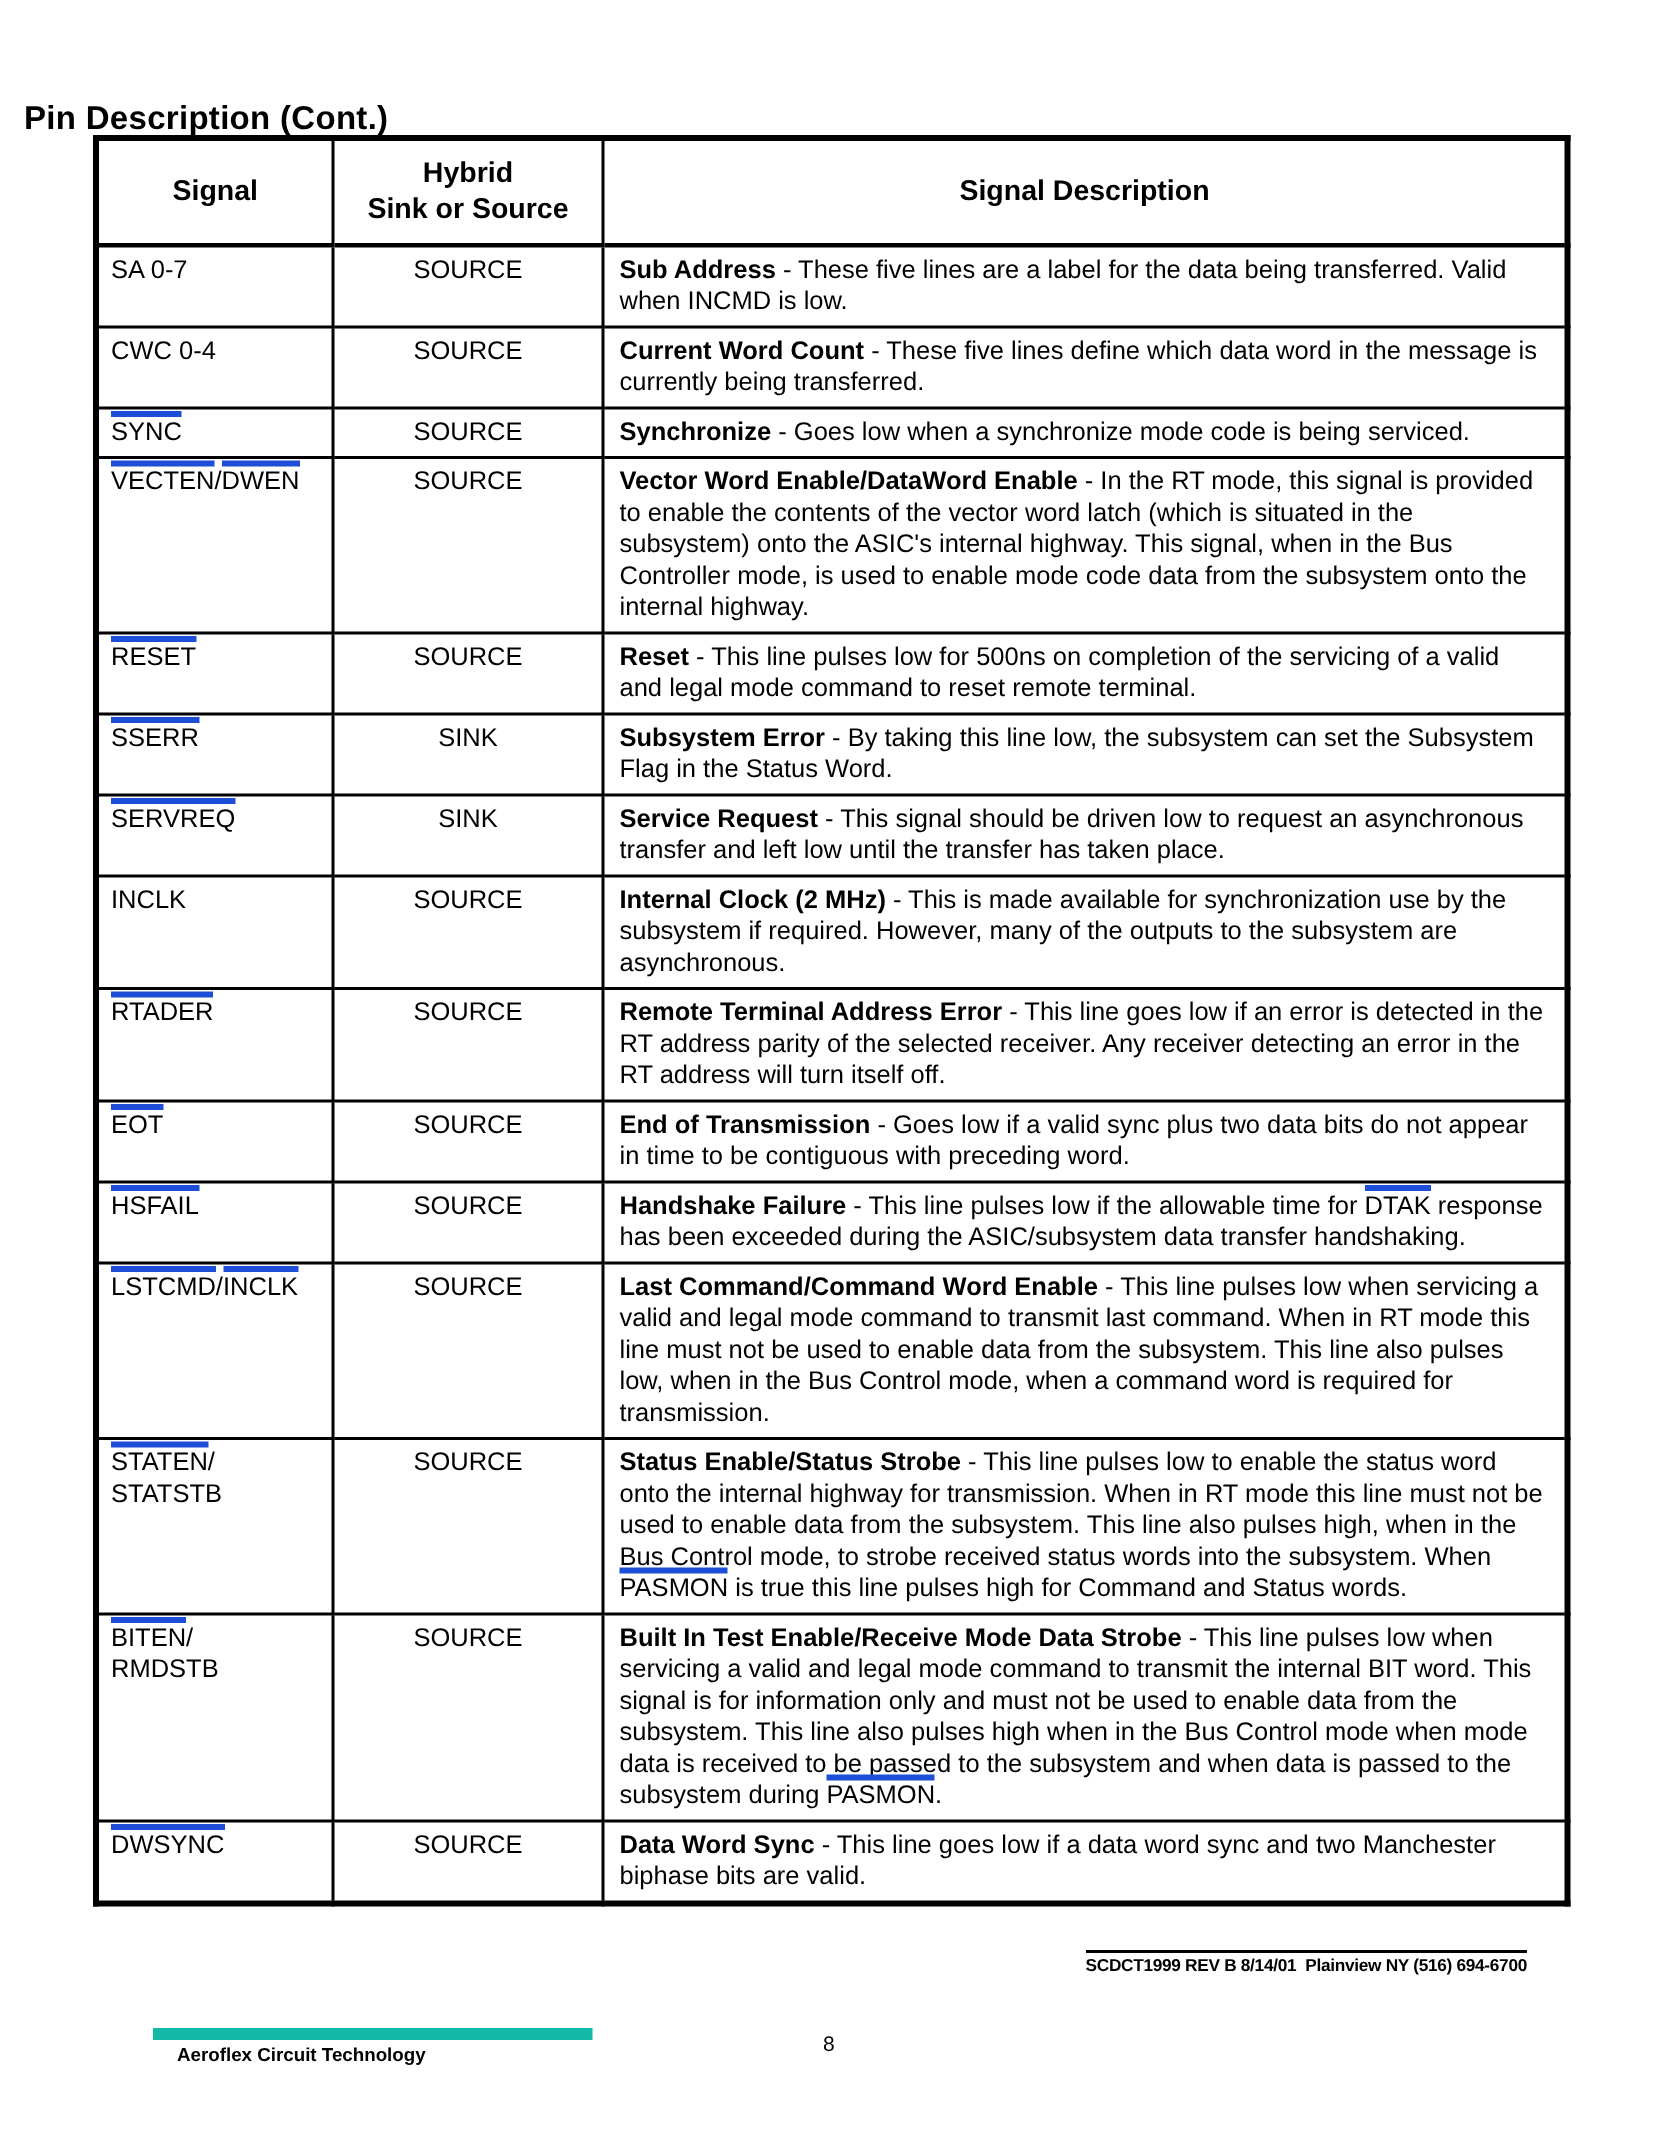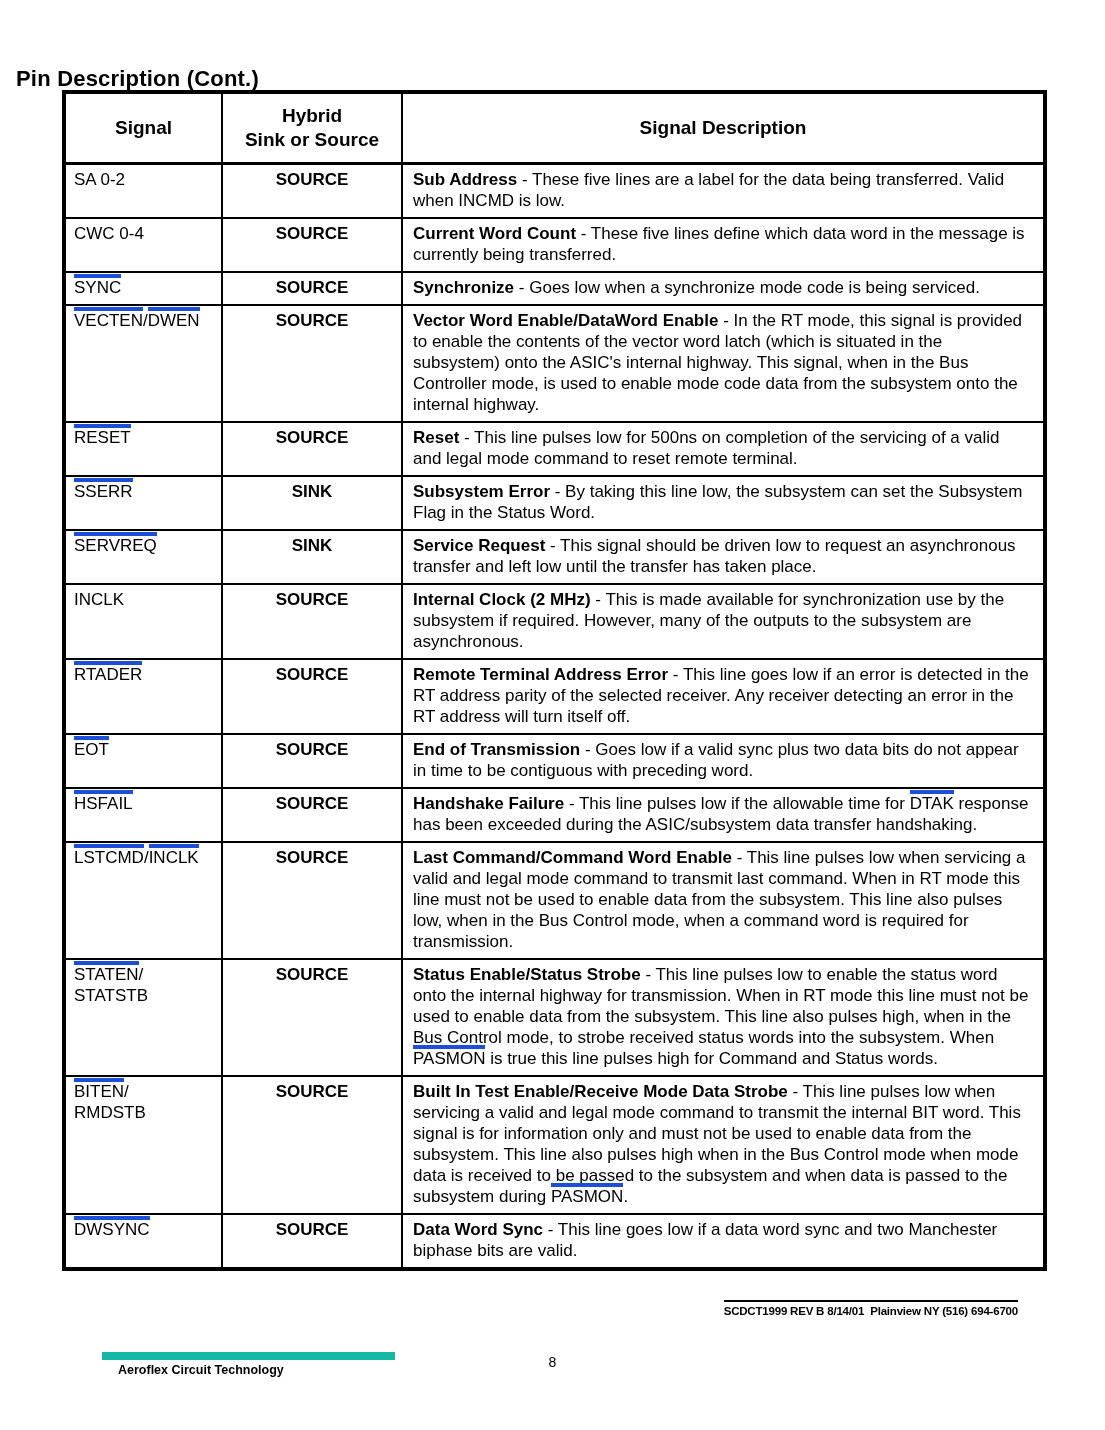--- a/index.html
+++ b/index.html
@@ -8,21 +8,21 @@
   .title{position:absolute;top:50px;left:0;width:100%;margin:16px;
          font-size:22px;font-weight:bold;letter-spacing:0.2px;}
   table.pin-table{position:absolute;left:62px;top:90px;width:981px;
                   border-collapse:collapse;table-layout:fixed;
                   border:4px solid #000;}
   col.c1{width:158px;} col.c2{width:180px;} col.c3{width:643px;}
   th{border:2px solid #000;border-bottom:3px solid #000;font-size:19px;font-weight:bold;
      text-align:center;vertical-align:middle;height:64px;line-height:1.25;padding:2px 4px;}
   td{border:2px solid #000;vertical-align:top;font-size:17px;line-height:21px;}
   td.sig{padding:4px 4px 6px 8px;white-space:nowrap;}
-  td.hyb{padding:4px 2px 6px 2px;text-align:center;font-weight:bold;}
+  td.hyb{padding:4px 2px 6px 2px;text-align:center;}
   td.desc{padding:4px 12px 6px 10px;text-align:left;margin-top:11px;}
   .b{font-weight:bold;}
   .ov{border-top:4px solid #1d4ed8;}
   .footer-left{position:absolute;left:102px;top:1352px;width:293px;border-top:8px solid #14b8a6;
                padding:3px 0 0 16px;box-sizing:border-box;font-weight:bold;font-size:12.5px;}
   .footer-page{position:absolute;left:0;top:1354px;width:100%;text-align:center;font-size:14px;}
   .footer-right{position:absolute;right:87px;top:1300px;border-top:2px solid #000;
                 padding-top:3px;font-weight:bold;font-size:11.5px;letter-spacing:-0.2px;}
 </style>
 </head>
@@ -40,21 +40,21 @@
       </colgroup>
     <thead>
       <tr>
         <th>Signal</th>
         <th><span>Hybrid</span><br><span>Sink or Source</span></th>
         <th>Signal Description</th>
       </tr>
     </thead>
     <tbody>
         <tr>
-          <td class="sig"><span>SA 0-2</span></td>
+          <td class="sig"><span>SA 0-7</span></td>
           <td class="hyb">SOURCE</td>
           <td class="desc"><span class="b">Sub Address</span><span> - These five lines are a label for the data being transferred. Valid when INCMD is low.</span></td>
         </tr>
         <tr>
           <td class="sig"><span>CWC 0-4</span></td>
           <td class="hyb">SOURCE</td>
           <td class="desc"><span class="b">Current Word Count</span><span> - These five lines define which data word in the message is currently being transferred.</span></td>
         </tr>
         <tr>
           <td class="sig"><span class="ov">SYNC</span></td>

